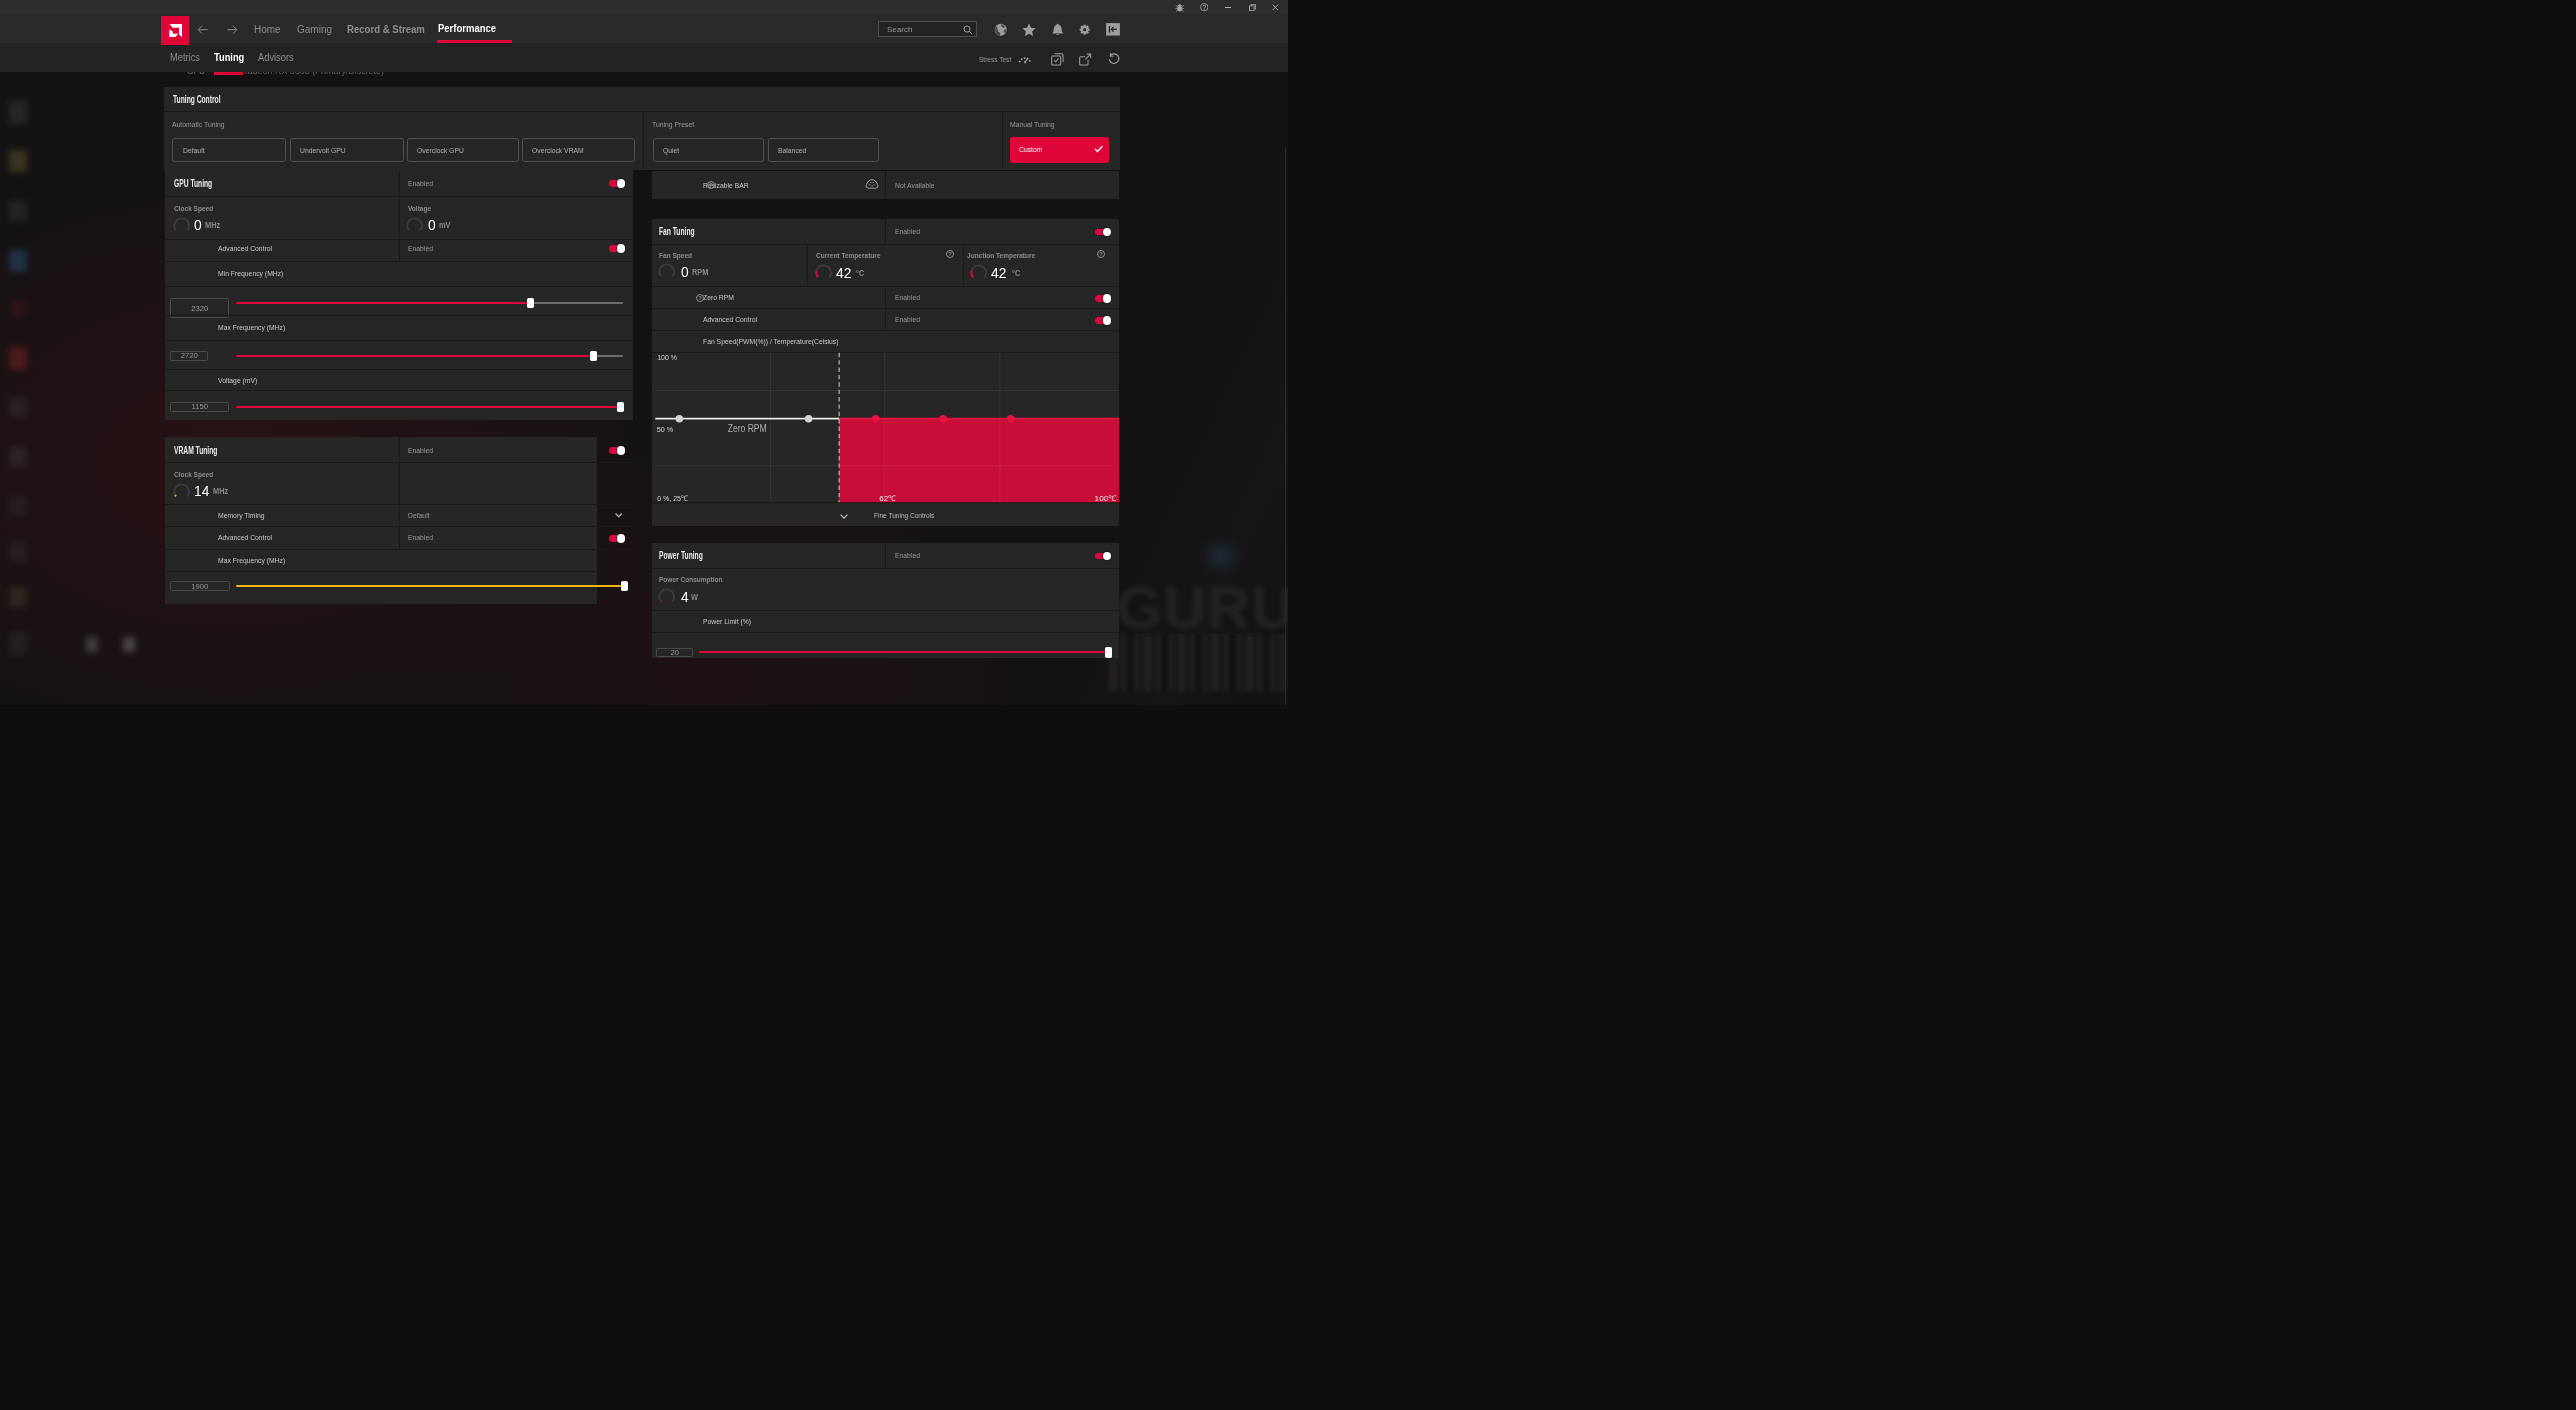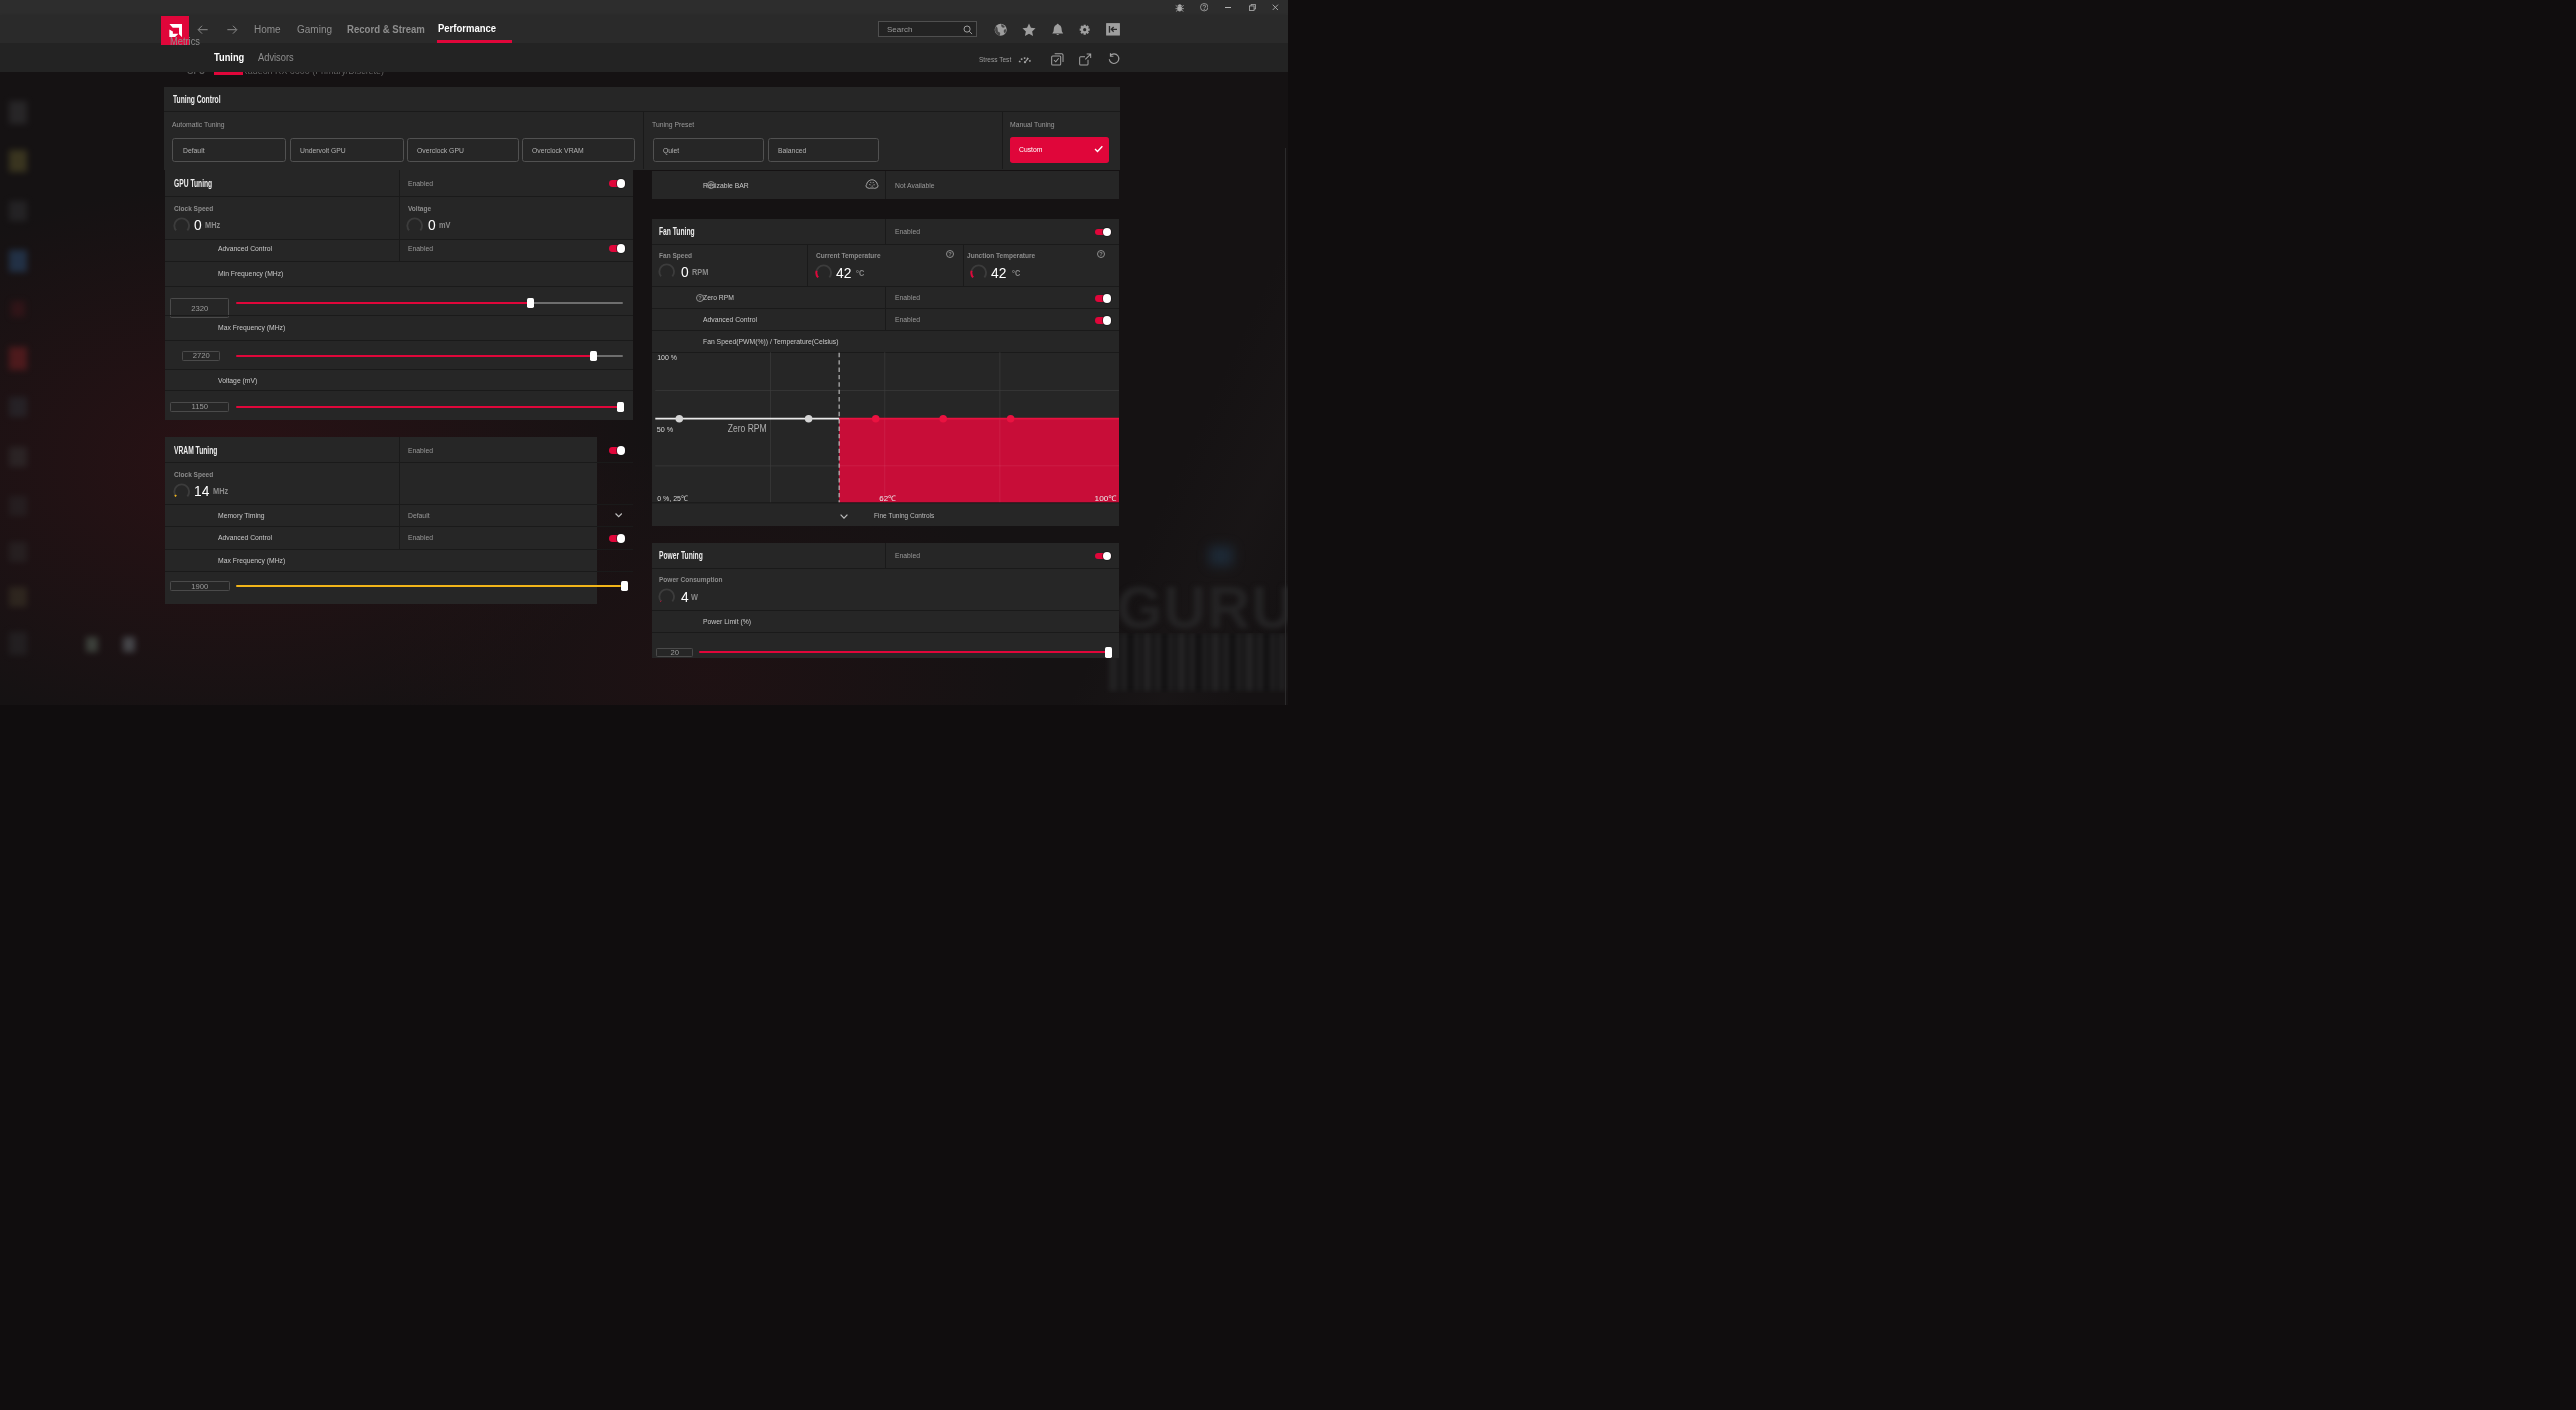--- a/index.html
+++ b/index.html
@@ -144,21 +144,21 @@
     <circle cx="10" cy="10" r="2.4" fill="#2a2a2a"></circle>
   </svg>
   <svg class="ic" style="left:1106px;top:23px;" width="14" height="12.7" viewBox="0 0 21 19" fill="none" stroke="#9e9e9e" stroke-width="1.6">
     <rect x="1" y="1" width="19" height="17" fill="#9e9e9e"></rect>
     <g stroke="#2a2a2a" stroke-width="2">
       <path d="M5.2 4.5 V14.5"></path>
       <path d="M16.5 9.5 H8.5 M11.5 6 L8 9.5 L11.5 13"></path>
     </g>
   </svg>
 
-  <div class="navtxt" style="left:170px;top:36px;text-align:right;"><span class="t93">Metrics</span></div>
+  <div class="navtxt" style="left:170px;top:52px;text-align:right;"><span class="t93">Metrics</span></div>
   <div class="navtxt" style="left:214px;top:52px;color:#ffffff;font-weight:bold;"><span class="t93">Tuning</span></div>
   <div class="navtxt" style="left:258px;top:52px;"><span class="t93">Advisors</span></div>
   <div class="abs" style="left:214px;top:72px;width:29px;height:3px;background:#e0063a;"></div>
 
   <div class="abs" style="left:979px;top:55px;font-size:7.7px;color:#9c9c9c;"><span class="t85">Stress Test</span></div>
   <svg class="ic" style="left:1018px;top:53px;" width="14" height="12" viewBox="0 0 21 18" fill="none">
     <path d="M2.2 14 A 8.6 8.6 0 0 1 18.8 14" stroke="#a2a2a2" stroke-width="2.6" stroke-dasharray="2.4 2.2"></path>
     <circle cx="10.5" cy="13.8" r="1.7" fill="#a2a2a2"></circle>
     <path d="M11.5 12.6 L15.2 8.2" stroke="#a2a2a2" stroke-width="1.6"></path>
   </svg>
@@ -246,21 +246,21 @@
     <div class="lbl" style="position:absolute;left:8.7px;top:99px;"><span class="t85">Min Frequency (MHz)</span></div>
     <div class="hdv" style="left:0;top:116px;width:468px;"></div>
     <div class="vbox" style="left:5.3px;top:128px;width:59px;height:20px;">2320</div>
     <div class="abs" style="left:71px;top:132px;width:293px;height:2px;background:#e0063a;border-radius:1px;"></div>
     <div class="abs" style="left:364px;top:132px;width:94px;height:2px;background:#6e6e6e;border-radius:1px;"></div>
     <div class="abs" style="left:362px;top:128px;width:6.6px;height:10px;background:#ffffff;border-radius:1.7px;"></div>
     <div class="hdv" style="left:0;top:145px;width:468px;"></div>
 
     <div class="lbl" style="position:absolute;left:8.7px;top:153px;"><span class="t85">Max Frequency (MHz)</span></div>
     <div class="hdv" style="left:0;top:170px;width:468px;"></div>
-    <div class="vbox" style="left:5.3px;top:181px;width:38px;height:9.5px;margin-left:12px;">2720</div>
+    <div class="vbox" style="left:5.3px;top:181px;width:38px;height:9.5px;">2720</div>
     <div class="abs" style="left:71px;top:185px;width:356px;height:2px;background:#e0063a;border-radius:1px;"></div>
     <div class="abs" style="left:427px;top:185px;width:31px;height:2px;background:#6e6e6e;border-radius:1px;"></div>
     <div class="abs" style="left:425px;top:181px;width:6.6px;height:10px;background:#ffffff;border-radius:1.7px;"></div>
     <div class="hdv" style="left:0;top:199px;width:468px;"></div>
 
     <div class="lbl" style="position:absolute;left:8.7px;top:206px;"><span class="t85">Voltage (mV)</span></div>
     <div class="hdv" style="left:0;top:220px;width:468px;"></div>
     <div class="vbox" style="left:5.3px;top:232px;width:59px;height:9.5px;">1150</div>
     <div class="abs" style="left:71px;top:236px;width:384px;height:2px;background:#e0063a;border-radius:1px;"></div>
     <div class="abs" style="left:455px;top:236px;width:3.9px;height:2px;background:#6e6e6e;border-radius:1px;"></div>

